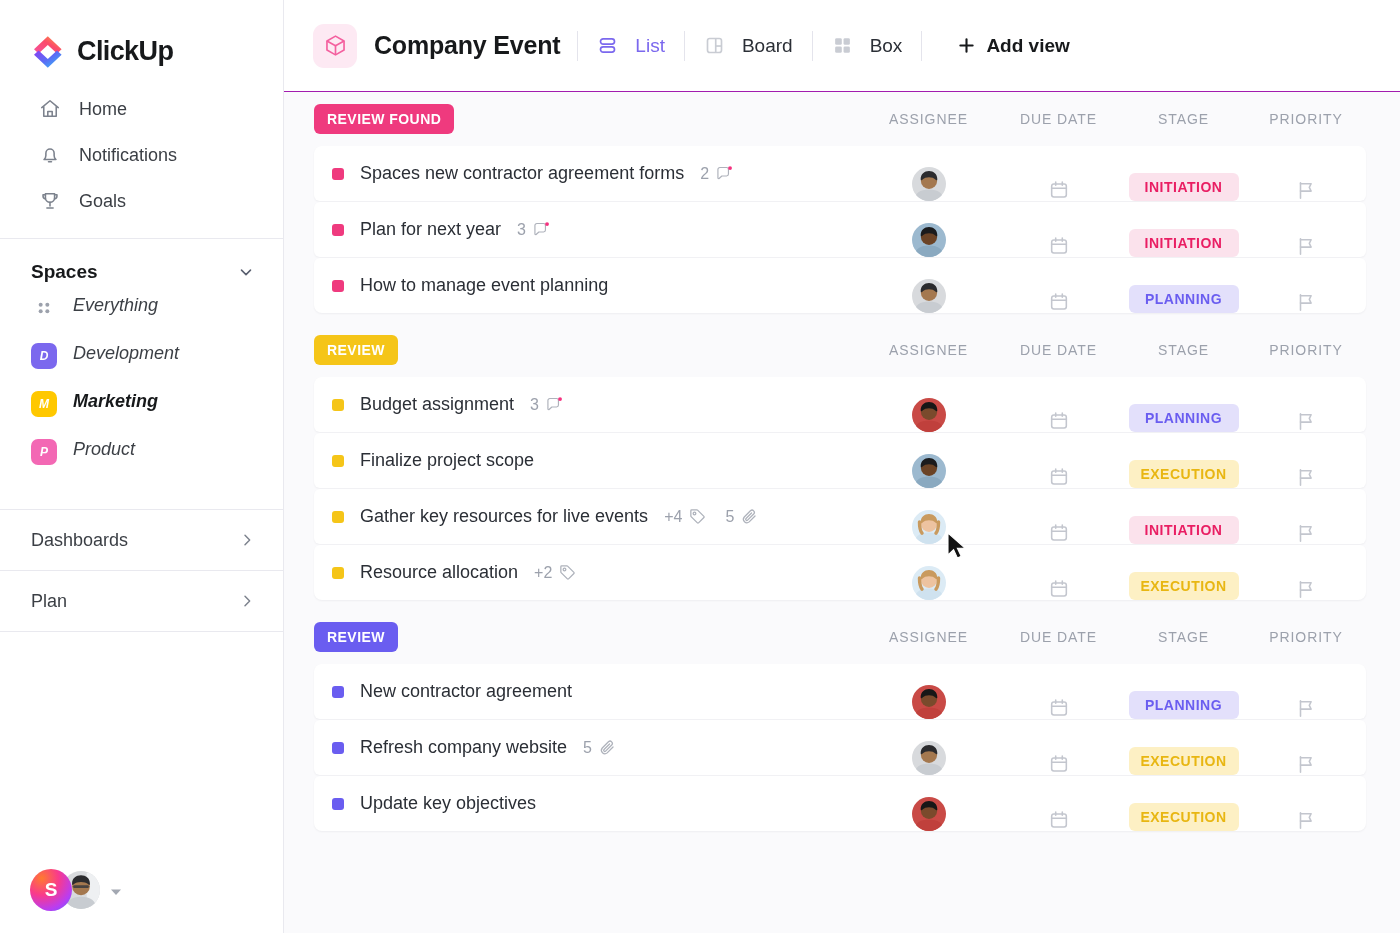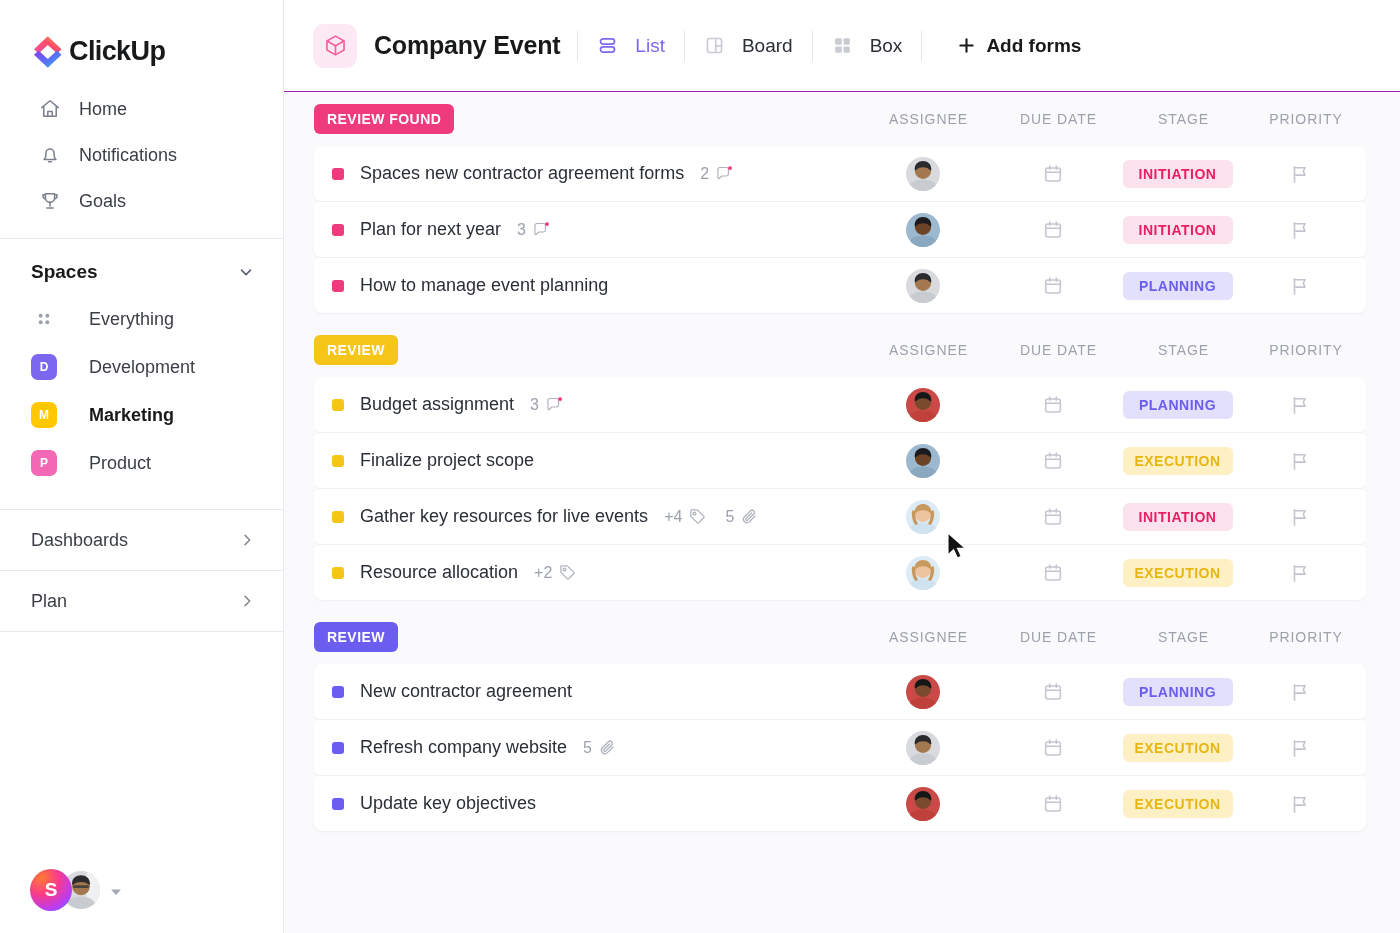--- a/index.html
+++ b/index.html
@@ -14,21 +14,21 @@
   
   .sidebar {
     width: 284px; height: 933px;
     background: #ffffff;
     border-right: 1px solid #e9e9ef;
     position: relative;
     flex: 0 0 284px;
   }
   .logo-row {
     display: flex; align-items: center;
-    gap: 3px;
+    gap: 11px;
     padding: 30px 0 0 30px;
     height: 72px;
   }
   .logo-mark { width: 36px; height: 34px; flex: 0 0 36px; }
   .logo-text {
     font-size: 27px; font-weight: bold; letter-spacing: -0.6px;
     color: #17191b;
   }
   .nav-list { padding: 14px 0 0 8px; }
   .nav-item {
@@ -43,22 +43,22 @@
 
   .spaces-head {
     display: flex; align-items: center; justify-content: space-between;
     padding: 22px 28px 12px 31px;
     cursor: pointer;
   }
   .spaces-title { font-size: 19px; font-weight: bold; color: #17191b; }
   .chev { width: 18px; height: 18px; color: #5a6070; }
 
   .space-item {
-    display: flex; align-items: center; gap: 32px;
-    height: 48px; padding-left: 31px; cursor: pointer;
+    display: flex; align-items: flex-start; gap: 16px;
+    height: 48px; padding-left: 31px; cursor: pointer; font-style: italic;
   }
   .space-badge {
     width: 26px; height: 26px; flex: 0 0 26px; border-radius: 7px;
     display: flex; align-items: center; justify-content: center;
     color: #fff; font-size: 12px; font-weight: bold;
   }
   .space-label { font-size: 18px; color: #3b3f45; }
   .space-label.active { font-weight: bold; color: #17191b; }
   .dots-ico { width: 26px; height: 26px; flex: 0 0 26px; display:flex; align-items:center; justify-content:center; }
 
@@ -174,22 +174,22 @@
     width: 12px; height: 12px; border-radius: 3px; flex: 0 0 12px;
     margin-right: 16px;
   }
   .task-name { font-size: 18px; color: #2b2f36; white-space: nowrap; }
 
   .meta-group { display: flex; align-items: center; gap: 18px; margin-left: 16px; }
   .meta { display: flex; align-items: center; gap: 6px; color: #9ca1ac; font-size: 16px; }
   .meta svg { width: 19px; height: 19px; }
 
   .row-right {
-    position: absolute; right: 6px; top: 0; height: 55px;
-    display: flex; align-items: center;
+    position: absolute; right: 0; top: 0; height: 55px;
+    display: flex; align-items: flex-end;
   }
   .cell { display: flex; align-items: center; justify-content: center; }
   .avatar {
     width: 34px; height: 34px; border-radius: 50%; overflow: hidden;
     display: block;
   }
   .cal-ico { width: 22px; height: 22px; color: #c3c6ce; }
   .flag-ico { width: 22px; height: 22px; color: #c3c6ce; }
   .stage-badge {
     display: inline-flex; align-items: center; justify-content: center;
@@ -396,21 +396,21 @@
 
       <span class="vsep"></span>
 
       <div class="add-view">
         <span class="view-ico">
           <svg viewBox="0 0 24 24" fill="none" stroke="#17191b" stroke-width="2.4" stroke-linecap="round">
               <path d="M12 5v14"></path>
               <path d="M5 12h14"></path>
             </svg>
         </span>
-        <span>Add forms</span>
+        <span>Add view</span>
       </div>
     </header>
 
     <div class="board">
       <div id="groups-root">
   <div class="group">
     <div class="group-head">
       <span class="group-badge" style="background:#ef3a7e">REVIEW FOUND</span>
       <div class="col-heads">
     <div class="col-h col-assignee">ASSIGNEE</div>

